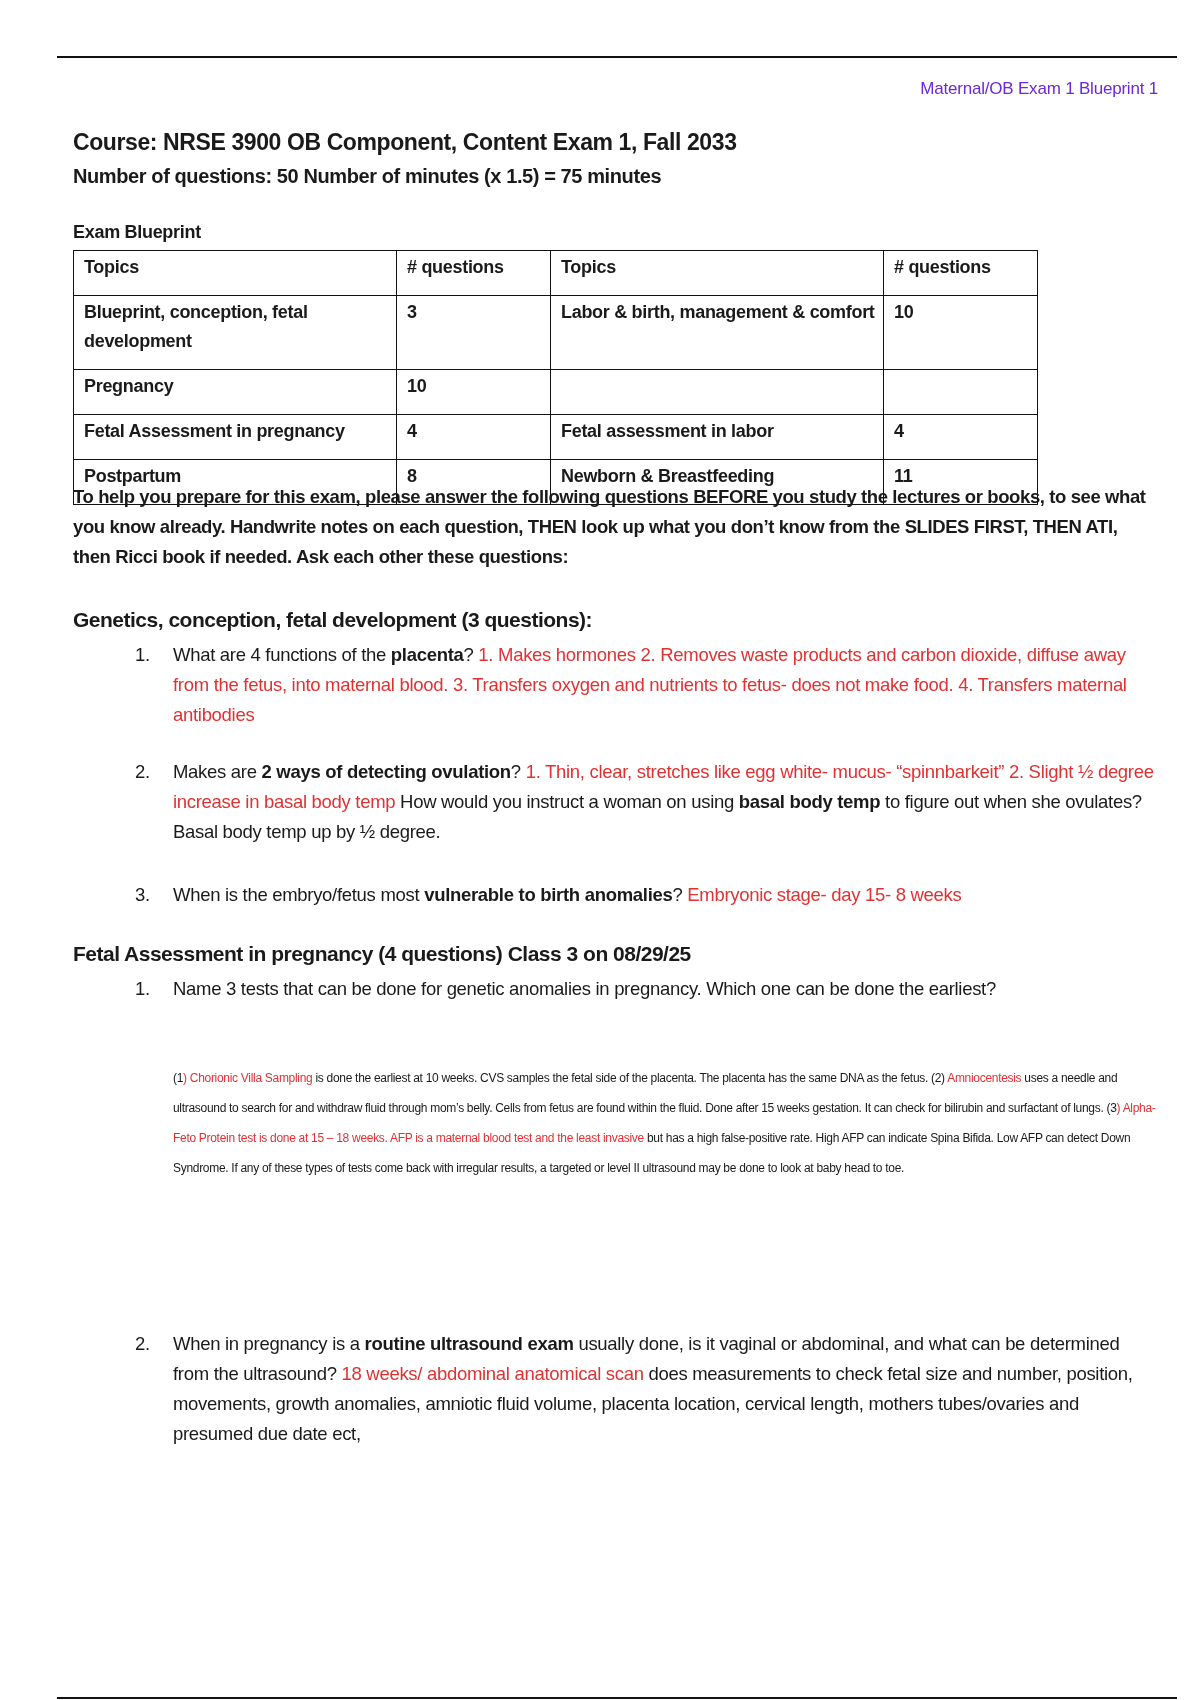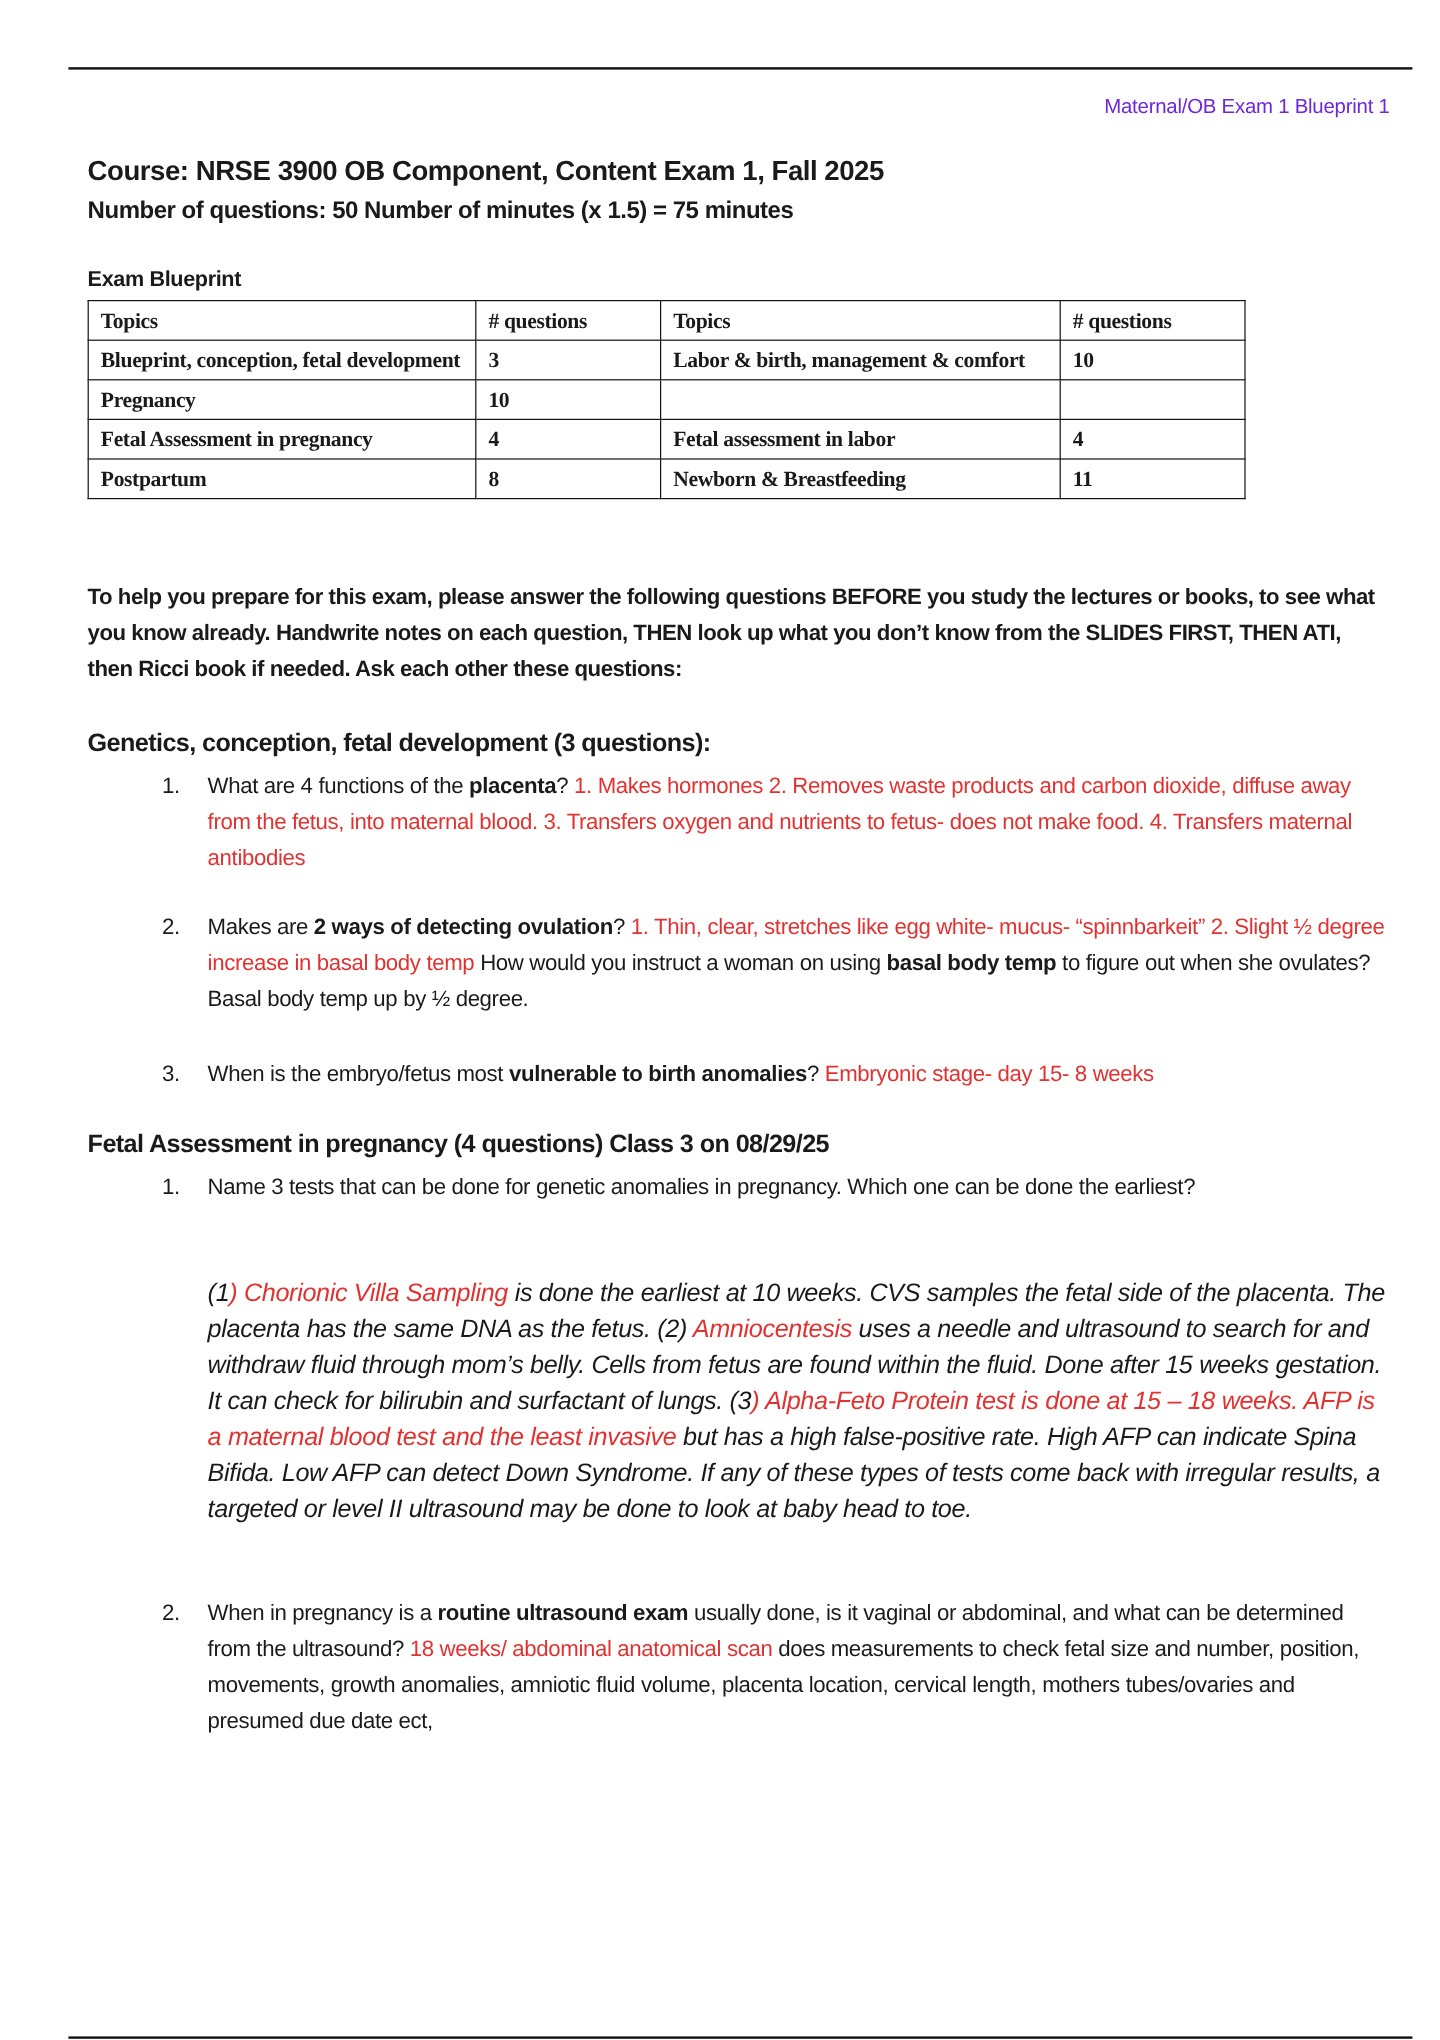--- a/index.html
+++ b/index.html
@@ -26,21 +26,21 @@
     position: absolute; left: 73px; top: 222px;
     font-size: 18px; font-weight: bold; letter-spacing: -0.3px;
   }
   table.blueprint {
     position: absolute; left: 73px; top: 250px;
     border-collapse: collapse; font-size: 18px; font-weight: bold;
     letter-spacing: -0.3px;
   }
   table.blueprint td {
     border: 1.5px solid #111; vertical-align: top;
-    padding: 2px 8px 1px 10px; line-height: 29px; font-family: Liberation Serif, serif;
+    padding: 2px 8px 13px 10px; line-height: 29px;
   }
   .col-topic1 { width: 304px; }
   .col-q1 { width: 135px; }
   .col-topic2 { width: 314px; }
   .col-q2 { width: 135px; }
   .intro {
     position: absolute; left: 73px; top: 482px; width: 1080px;
     font-size: 18.5px; font-weight: bold; line-height: 30px; letter-spacing: -0.4px;
   }
   .section-heading {
@@ -48,33 +48,33 @@
     font-size: 21px; font-weight: bold; letter-spacing: -0.5px;
   }
   .q {
     position: absolute; left: 135px; width: 1020px;
     font-size: 18.5px; line-height: 30px; letter-spacing: -0.3px;
   }
   .q .num { position: absolute; left: 0; top: 0; }
   .q .body { margin-left: 38px; }
   .para {
     position: absolute; left: 173px; width: 985px;
-    font-size: 21px; line-height: 30px; letter-spacing: -0.3px; font-style: italic;
+    font-size: 12px; line-height: 30px; letter-spacing: -0.3px;
   }
   .red { color: #e03232; }
   b { font-weight: bold; }
 </style>
 </head>
 <body>
 
 <div class="rule top"></div>
 
 <div class="running-head">Maternal/OB Exam 1 Blueprint 1</div>
 
-<div class="course-title">Course:  NRSE 3900 OB Component,  Content Exam 1, Fall 2025</div>
+<div class="course-title">Course:  NRSE 3900 OB Component,  Content Exam 1, Fall 2033</div>
 <div class="course-meta">Number of questions:  50  Number of minutes (x 1.5) = 75 minutes</div>
 
 <div class="bp-label">Exam Blueprint</div>
 
 <table class="blueprint">
   <tbody>
       <tr>
     <td class="col-topic1">Topics</td>
     <td class="col-q1"># questions</td>
     <td class="col-topic2">Topics</td>

